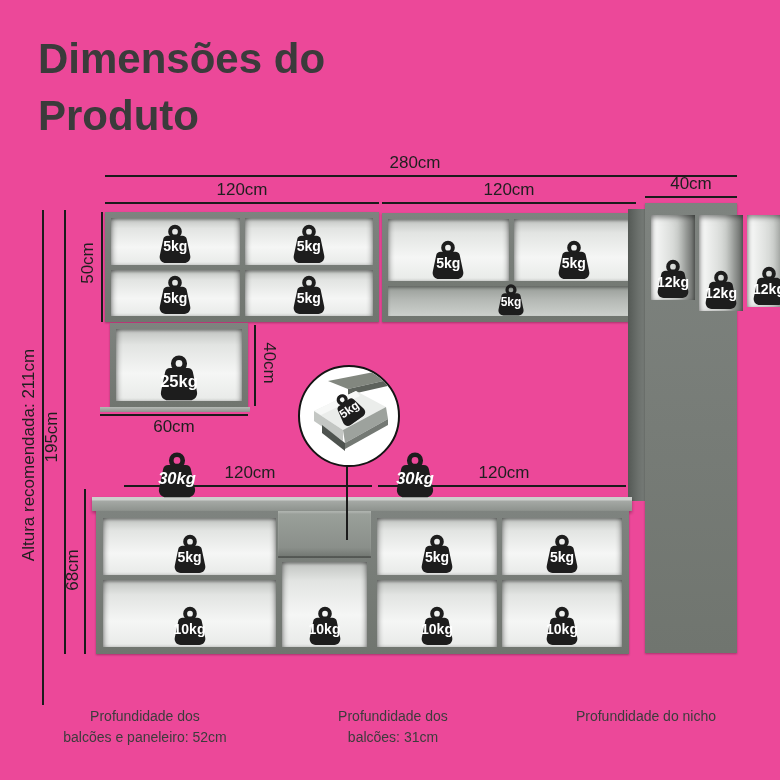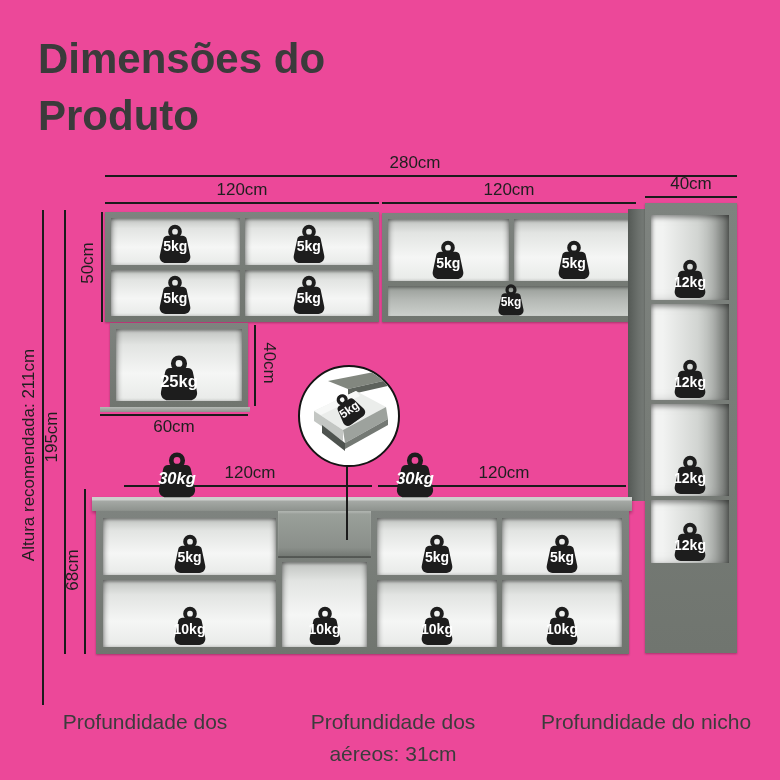--- a/index.html
+++ b/index.html
@@ -59,21 +59,21 @@
   .mb1{margin-bottom:1px;}
   
   .inset{
     position:absolute;left:298px;top:365px;width:98px;height:98px;border-radius:50%;
     background:#ffffff;border:2.5px solid #141414;overflow:hidden;
   }
   .inset-wt{position:absolute;left:30px;top:25px;transform:rotate(-35deg);}
   
   .foot{
     position:absolute;transform:translateX(-50%);text-align:center;
-    font-size:21px;color:#3c3c3c;line-height:1.5;white-space:nowrap;
+    font-size:14px;color:#3c3c3c;line-height:1.5;white-space:nowrap;
   }
 </style>
 </head>
 <body>
 
 <svg width="0" height="0" style="position:absolute" aria-hidden="true">
   <defs>
     <symbol id="wshape" viewBox="0 0 100 88">
       <circle cx="50" cy="16" r="11" fill="none" stroke="#1d1d1d" stroke-width="9"></circle>
       <path fill="#1d1d1d" d="M33 25 L67 25 C72 25 75.5 28 76.5 32 L84.5 70 C86.5 79 80 87 71 87 L29 87 C20 87 13.5 79 15.5 70 L23.5 32 C24.5 28 28 25 33 25 Z"></path>
@@ -182,21 +182,21 @@
             <use href="#wshape"></use>
           </svg>
           <span class="wt-t">25kg</span>
         </div>
     </div>
   </div>
   <div class="basestrip" style="left:100px;top:407px;width:150px;height:5px;"></div>
 
   <div class="sidepanel" style="left:628px;top:209px;width:18px;height:292px;"></div>
 
-  <div class="frame" style="left:645px;top:203px;width:92px;height:450px;padding:12px 8px 8px 6px;box-sizing:border-box;display:flex;flex-direction:column;gap:4px;">
+  <div class="frame" style="left:645px;top:203px;width:92px;height:450px;padding:12px 8px 8px 6px;box-sizing:border-box;display:flex;flex-direction:row;gap:4px;">
     <div class="cell cell-deep" style="height:85px;">
       <div class="wt wt-m mb1">
           <svg>
             <use href="#wshape"></use>
           </svg>
           <span class="wt-t">12kg</span>
         </div>
     </div>
     <div class="cell cell-deep" style="height:96px;">
       <div class="wt wt-m mb1">
@@ -316,22 +316,23 @@
     <div class="wt wt-s inset-wt">
         <svg>
           <use href="#wshape"></use>
         </svg>
         <span class="wt-t">5kg</span>
       </div>
   </div>
 
   <div class="foot" style="left:145px;top:706px;">
     <div>Profundidade dos</div>
+    <div>balcões e paneleiro: 52cm</div>
   </div>
   <div class="foot" style="left:393px;top:706px;">
     <div>Profundidade dos</div>
-    <div>aéreos: 31cm</div>
+    <div>balcões: 31cm</div>
   </div>
   <div class="foot" style="left:646px;top:706px;">
     <div>Profundidade do nicho</div>
   </div>
 
 </div>
 
 </body></html>

